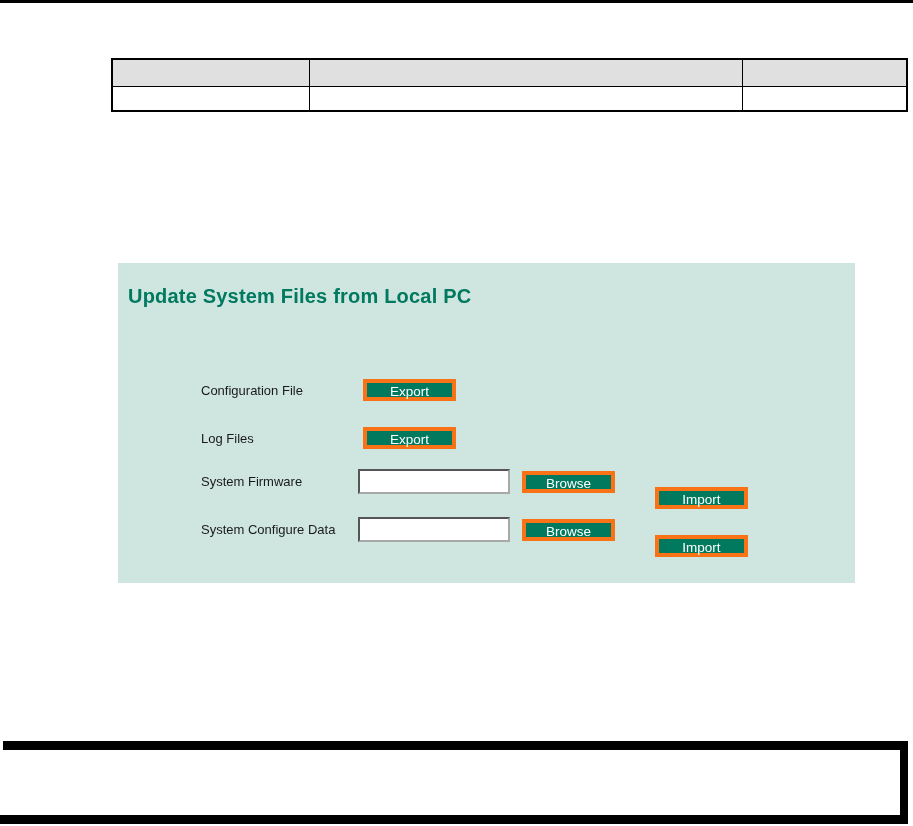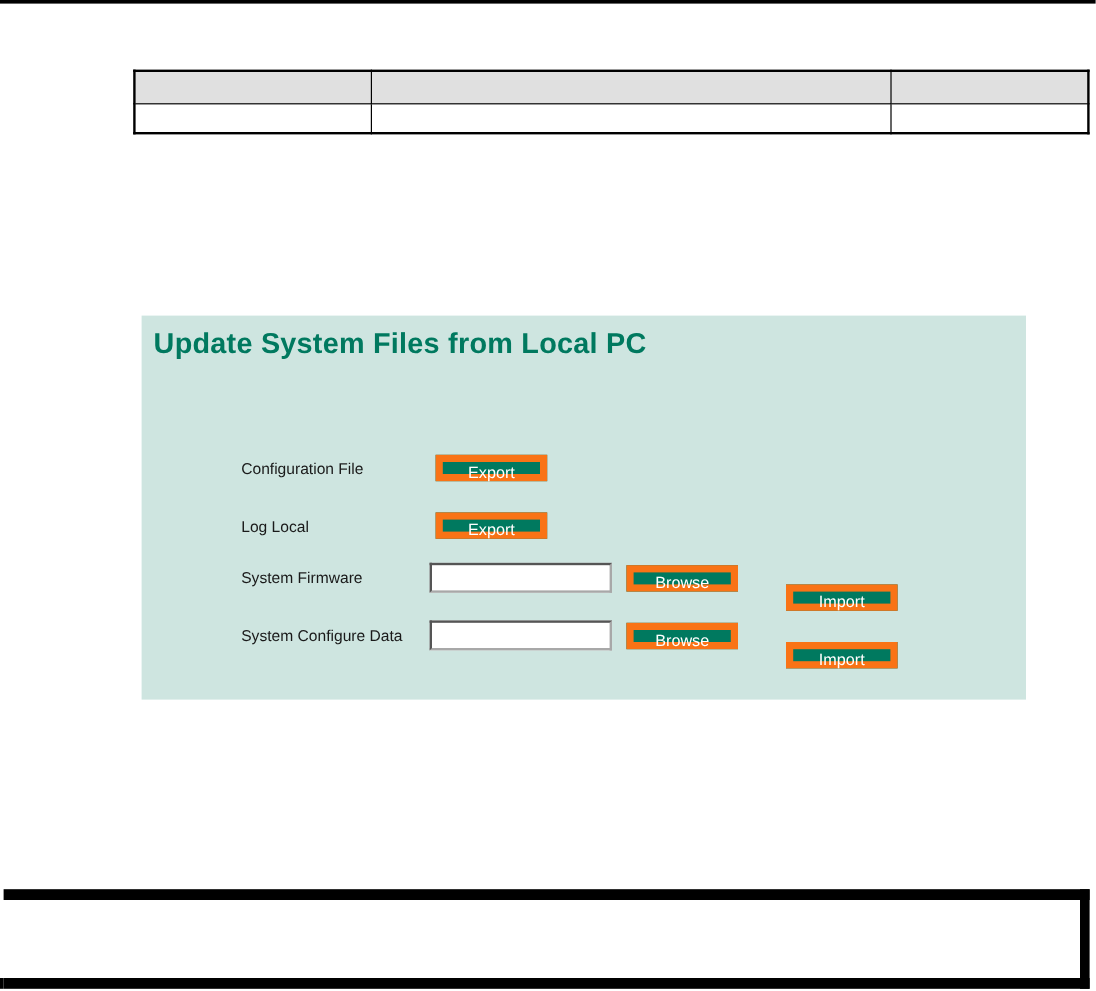--- a/index.html
+++ b/index.html
@@ -27,33 +27,33 @@
   .doc-table th{background:var(--table-header-bg);height:27px;font-weight:normal;}
   .doc-table td{background:#fff;height:25px;}
   .col-1{width:197px;} .col-2{width:433px;} .col-3{width:165px;}
 
   
   .panel{
     position:absolute;left:118px;top:263px;width:737px;height:320px;
     background:var(--panel-bg);
   }
   .panel-title{
-    position:absolute;left:10px;top:10px;
-    font-size:24px;font-weight:bold;color:var(--accent-green);
+    position:absolute;left:10px;top:22px;
+    font-size:20px;font-weight:bold;color:var(--accent-green);
     letter-spacing:0.2px;white-space:nowrap;
   }
   .form-row{position:absolute;left:0;width:737px;height:26px;}
   .row-1{top:114px;} .row-2{top:162px;} .row-3{top:206px;} .row-4{top:254px;}
   .row-label{
     position:absolute;left:83px;top:6px;
     font-size:13px;color:#1a1a1a;white-space:nowrap;
   }
   .btn{
     position:absolute;top:2px;width:93px;height:22px;
-    background:var(--accent-green);border:6px solid #f97316;
+    background:var(--accent-green);border:4px solid #f97316;
     color:#ffffff;font-family:"Liberation Sans",sans-serif;font-size:13.5px;
     line-height:18px;text-align:center;padding:0;cursor:pointer;display:block;
   }
   .btn-col-a{left:245px;}
   .btn-col-browse{left:404px;}
   .btn-col-import{left:537px;margin-top:16px;}
   .file-input{
     position:absolute;left:240px;top:0px;width:152px;height:25px;
     background:#ffffff;border:2px solid;border-color:#555 #a8a8a8 #a8a8a8 #555;
     font-size:12px;padding:1px 3px;outline:none;
@@ -92,21 +92,21 @@
 
 <div class="panel">
   <div class="panel-title">Update System Files from Local PC</div>
 
   <div class="form-row row-1">
     <span class="row-label">Configuration File</span>
     <button class="btn btn-col-a">Export</button>
   </div>
 
   <div class="form-row row-2">
-    <span class="row-label">Log Local</span>
+    <span class="row-label">Log Files</span>
     <button class="btn btn-col-a">Export</button>
   </div>
 
   <div class="form-row row-3">
     <span class="row-label">System Firmware</span>
     <input class="file-input" type="text" value="" style="">
     <button class="btn btn-col-browse">Browse</button>
     <button class="btn btn-col-import">Import</button>
   </div>
 

